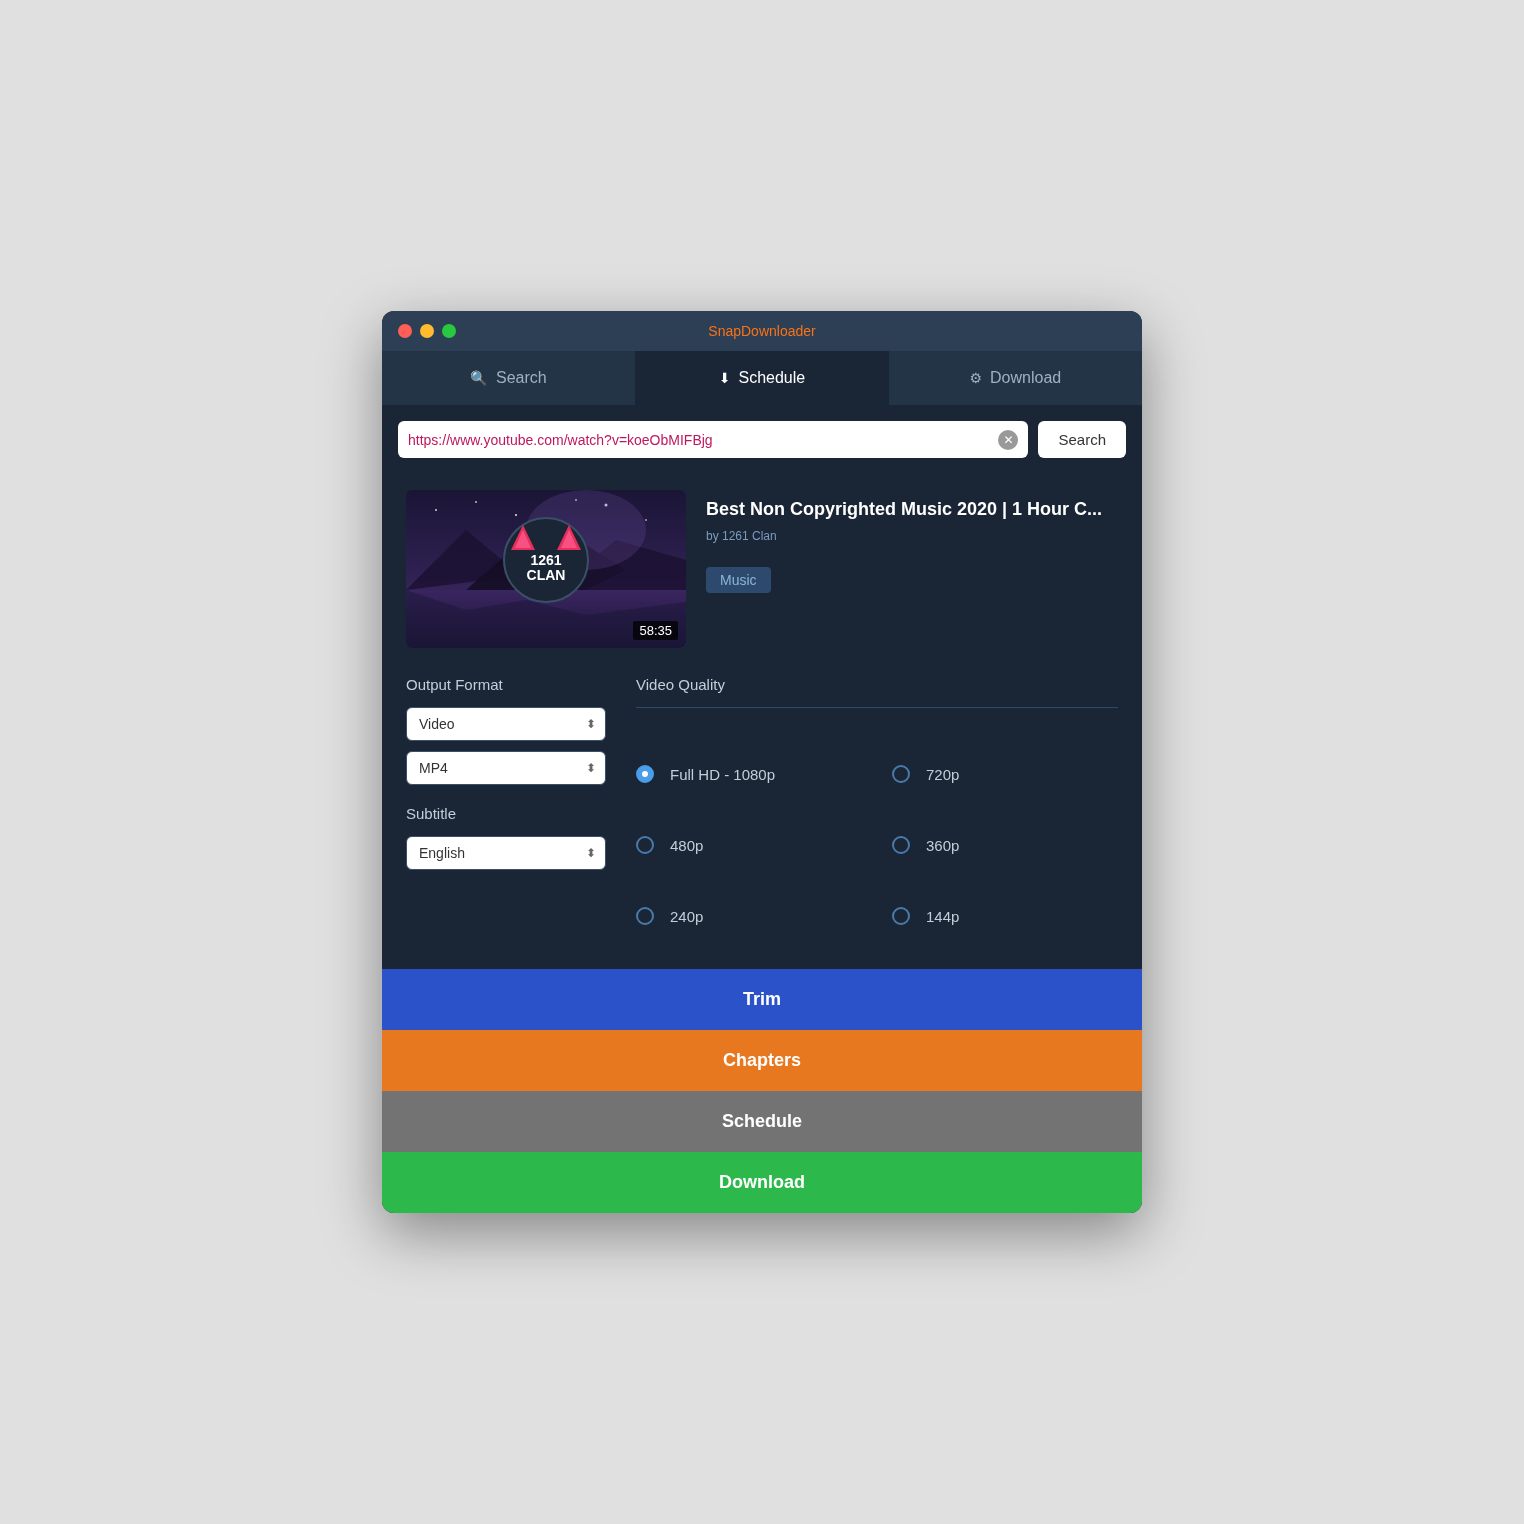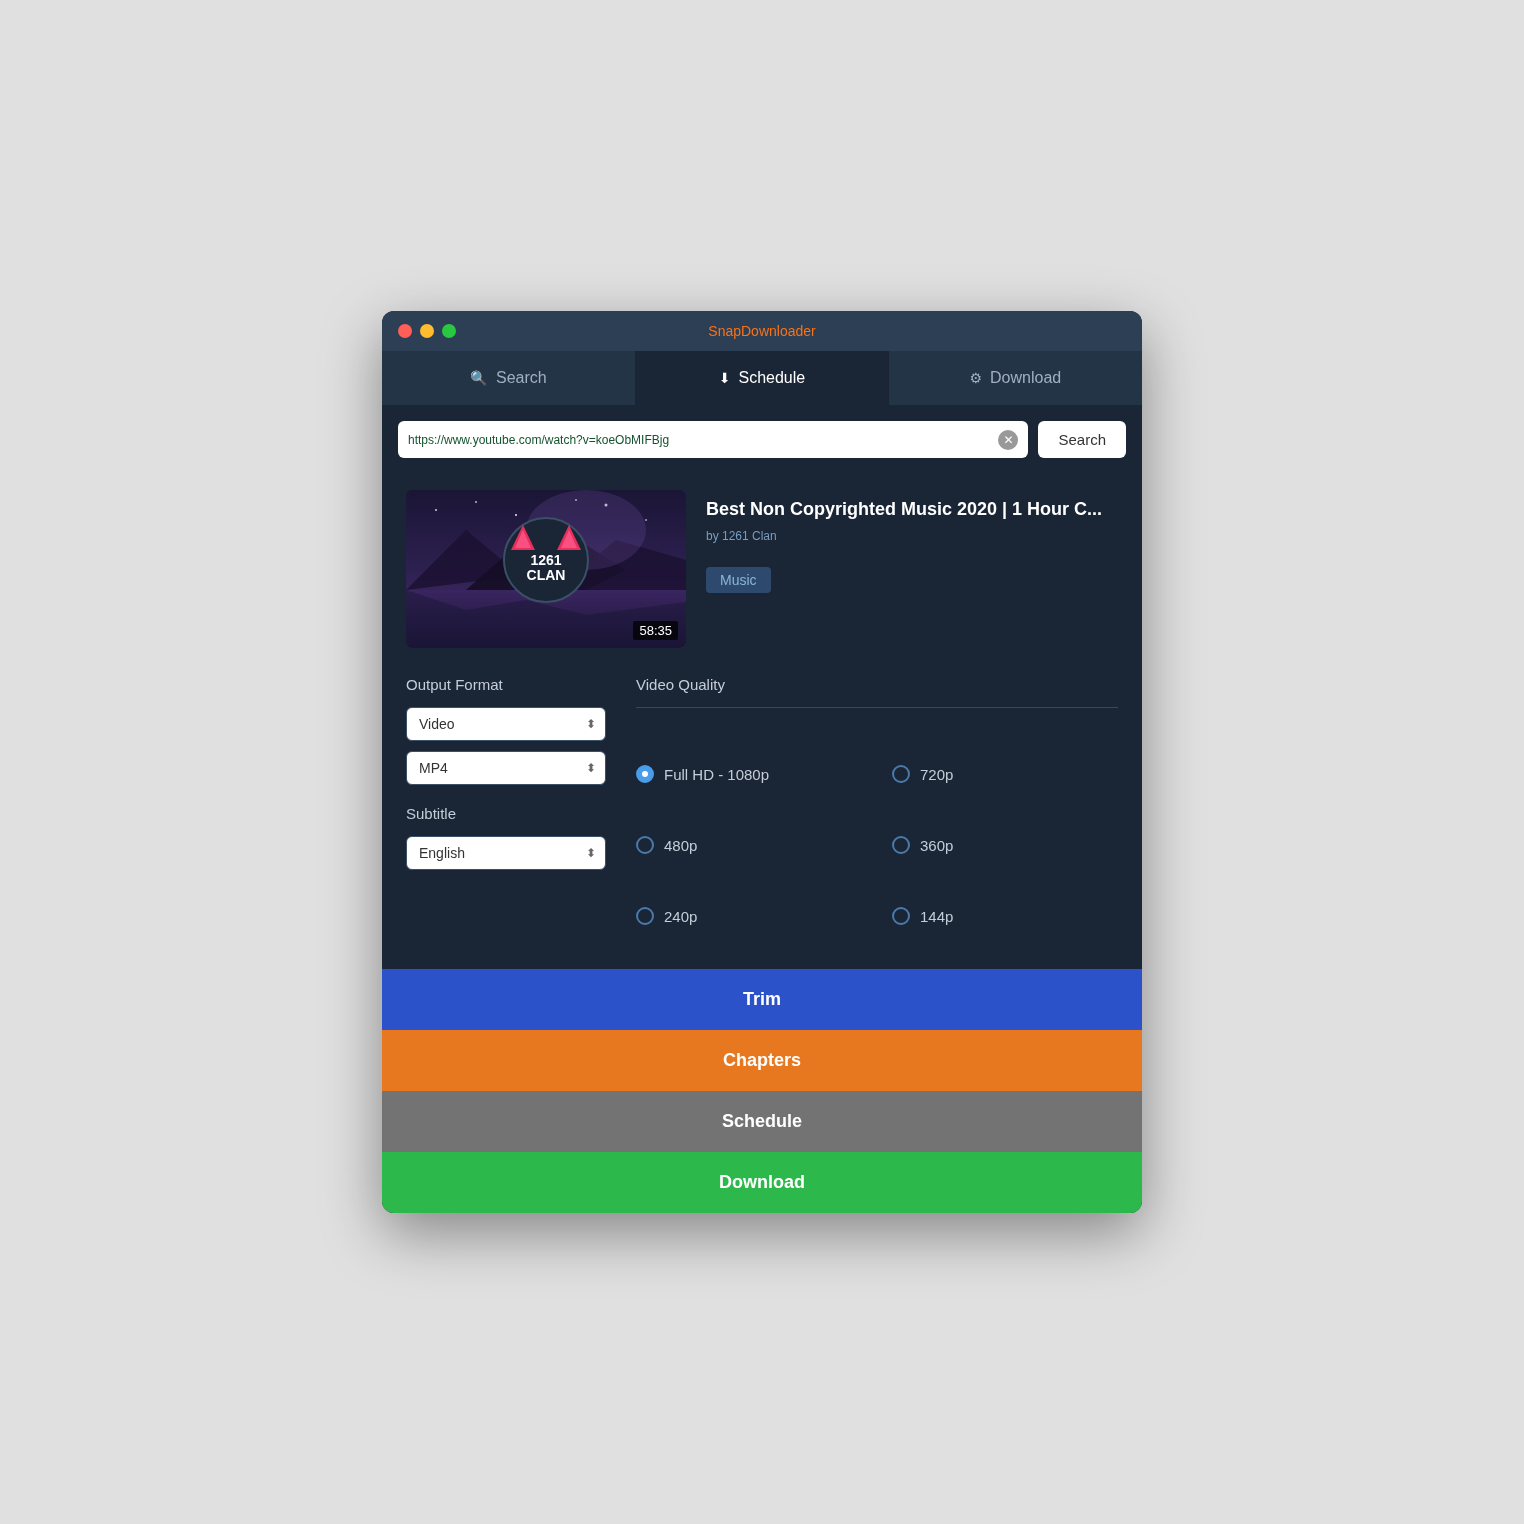--- a/index.html
+++ b/index.html
@@ -80,22 +80,22 @@
       background: #ffffff;
       border-radius: 6px;
       display: flex;
       align-items: center;
       padding: 0 10px;
     }
     .url-input {
       flex: 1;
       border: none;
       outline: none;
-      font-size: 12px;
-      color: #14532d;
+      font-size: 14px;
+      color: #be185d;
       padding: 10px 0;
       background: transparent;
     }
     .clear-btn {
       background: #999;
       border: none;
       border-radius: 50%;
       width: 20px;
       height: 20px;
       color: white;
@@ -222,21 +222,21 @@
       margin-bottom: 16px;
     }
     .quality-grid {
       display: grid;
       grid-template-columns: 1fr 1fr;
       gap: 12px 30px;
     }
     .radio-option {
       display: flex;
       align-items: center;
-      gap: 10px;
+      gap: 16px;
       cursor: pointer;
       margin-top: 41px;
     }
     .radio-circle {
       width: 18px;
       height: 18px;
       border-radius: 50%;
       border: 2px solid #4a7aaa;
       background: transparent;
       flex-shrink: 0;

